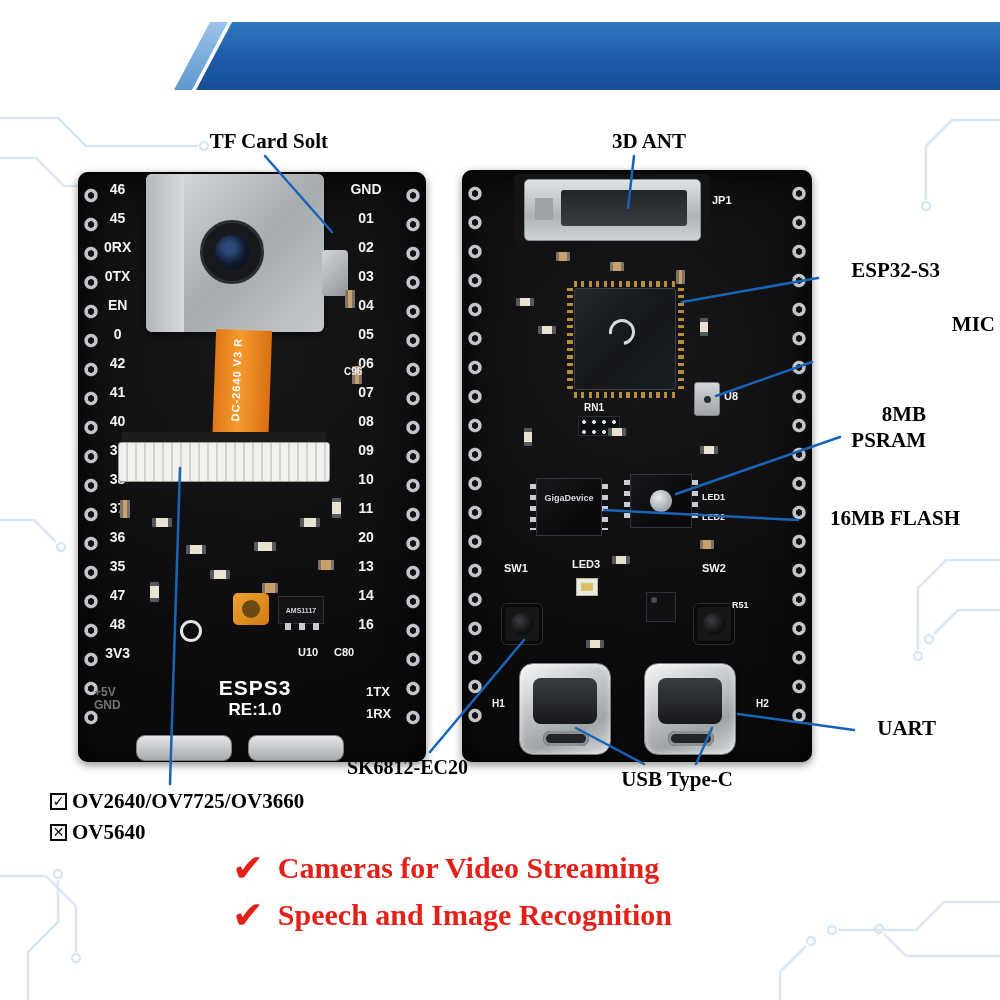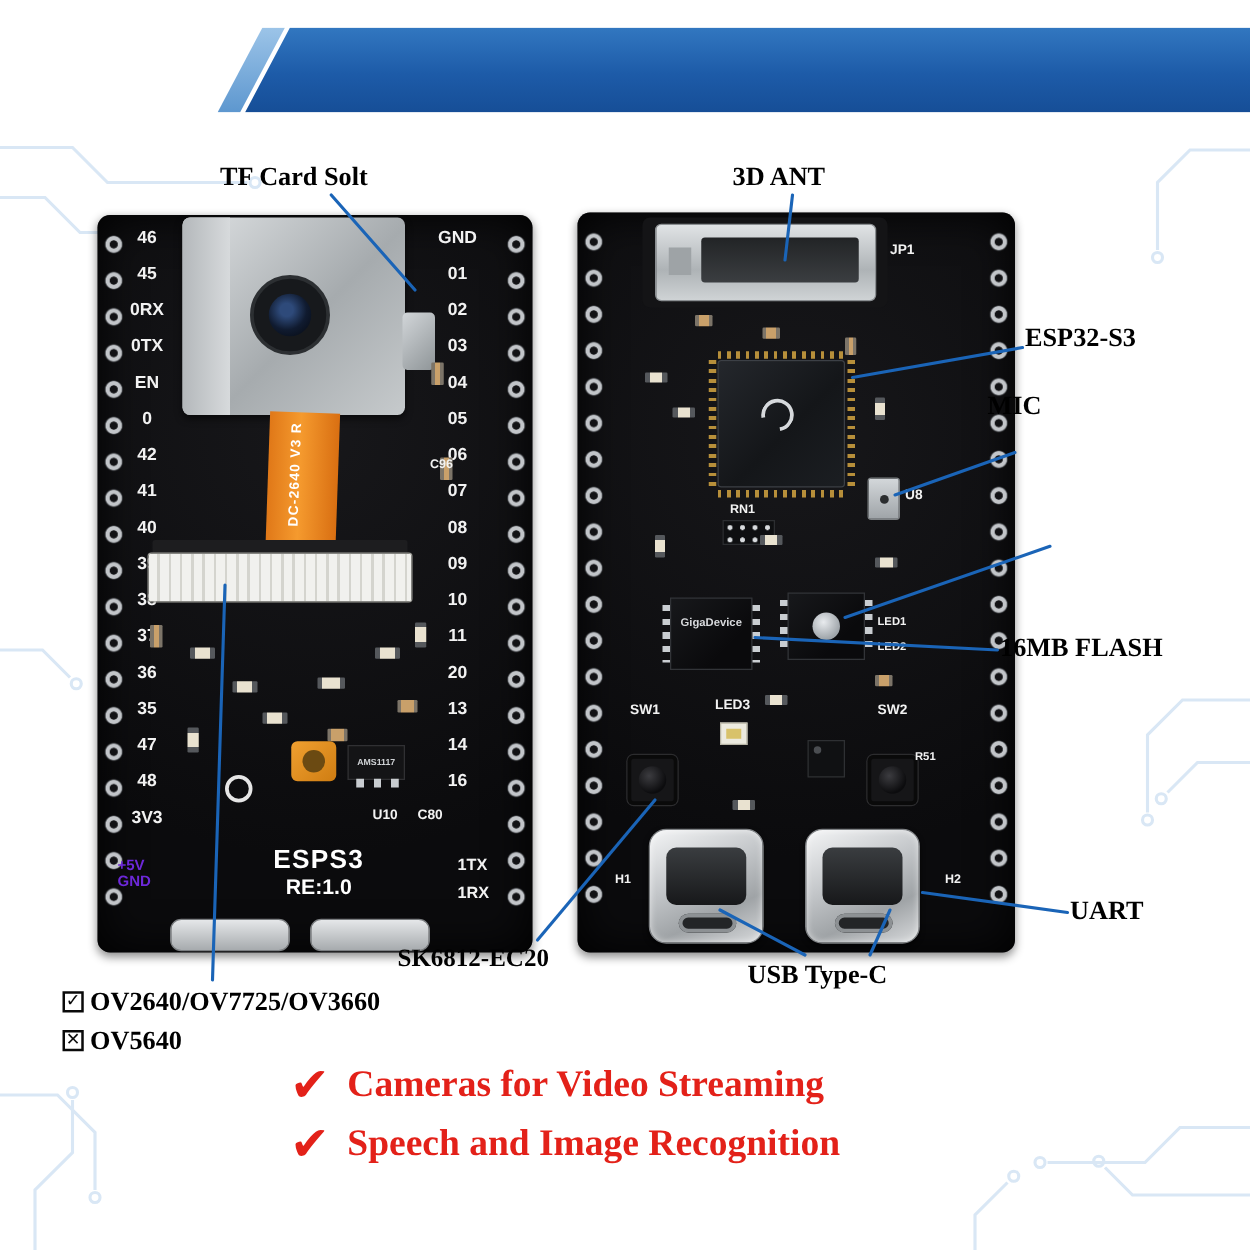--- a/index.html
+++ b/index.html
@@ -117,37 +117,37 @@
 
   .usbc { position:absolute; width:92px; height:92px; border-radius:14px; border:1px solid #7e8184;
        background:linear-gradient(155deg,#f4f5f6 0%,#c4c7ca 40%,#9fa3a6 70%,#d8dadc 100%);
        box-shadow:inset 0 0 6px rgba(255,255,255,.6), 0 2px 4px rgba(0,0,0,.6); }
   .usbc-inner { position:absolute; left:13px; top:14px; width:64px; height:46px; border-radius:8px;
        background:linear-gradient(180deg,#3a3d40,#17181a); }
   .usbc-slot { position:absolute; left:23px; bottom:8px; width:46px; height:15px; border-radius:8px;
        background:#232527; box-shadow:inset 0 0 0 3px #8d9194; }
 
   
-  .callout { position:absolute; color:#000; font-weight:bold; font-size:21px; text-align:left; line-height:1.25; }
+  .callout { position:absolute; color:#000; font-weight:bold; font-size:21px; text-align:right; line-height:1.25; }
   .callout .sub { font-size:19px; }
   .leaders { position:absolute; inset:0; pointer-events:none; }
 
   
   .cam-options { position:absolute; left:50px; top:786px; }
   .cam-option { display:flex; align-items:center; gap:5px; height:31px; }
   .cam-box { width:17px; height:17px; border:2.5px solid #0a0a0a; font:bold 14px "DejaVu Sans", sans-serif;
        line-height:13px; text-align:center; color:#0a0a0a; }
   .cam-label { font-weight:bold; font-size:21px; color:#000; }
 
   .features { position:absolute; left:232px; top:844px; }
   .feature-row { display:flex; align-items:center; gap:14px; height:47px; }
   .feature-check { font-family:"DejaVu Sans", sans-serif; font-weight:bold; font-size:38px; line-height:40px; color:#e32119; }
   .feature-text { font-weight:bold; font-size:30px; color:#e32119; }
 
-  .power-pin { position:absolute; left:94px; top:686px; color:#6d28d9; font:bold 12px "Liberation Sans", sans-serif;
+  .power-pin { position:absolute; left:94px; top:686px; color:#737373; font:bold 12px "Liberation Sans", sans-serif;
        line-height:13px; white-space:pre-line; }
   .board-id { position:absolute; left:203px; top:676px; width:104px; text-align:center; color:#ffffff;
        font-family:"Liberation Sans", sans-serif; font-weight:bold; }
   .board-id .model { font-size:21px; letter-spacing:1px; }
   .board-id .rev { font-size:17px; }
   .pin-mini { position:absolute; color:#f2f2f2; font:bold 13px "Liberation Sans", sans-serif; }
 </style>
 </head>
 <body>
 
@@ -356,20 +356,24 @@
     <line x1="696" y1="764" x2="712" y2="728" stroke-width="2.5" stroke-linecap="round" stroke="#1a64b7"></line>
     <line x1="180" y1="468" x2="170" y2="784" stroke-width="2.5" stroke-linecap="round" stroke="#1a64b7"></line>
   </svg>
 
   <div class="callout" style="left:176px;top:128px;width:152px">TF Card Solt</div>
   <div class="callout" style="left:586px;top:128px;width:100px">3D ANT</div>
   <div class="callout" style="left:820px;top:257px;width:120px">ESP32-S3</div>
   <div class="callout" style="left:790px;top:311px;width:205px">
     <div>MIC</div>
   </div>
+  <div class="callout" style="left:826px;top:401px;width:100px">
+    <div>8MB</div>
+    <div>PSRAM</div>
+  </div>
   <div class="callout" style="left:800px;top:505px;width:160px">16MB FLASH</div>
   <div class="callout" style="left:856px;top:715px;width:80px">UART</div>
   <div class="callout" style="left:318px;top:755px;width:150px;font-size:20px">SK6812-EC20</div>
   <div class="callout" style="left:598px;top:766px;width:135px">USB Type-C</div>
 
   <div class="cam-options">
 
   <div class="cam-option">
       <span class="cam-box">✓</span>
       <span class="cam-label">OV2640/OV7725/OV3660</span>

